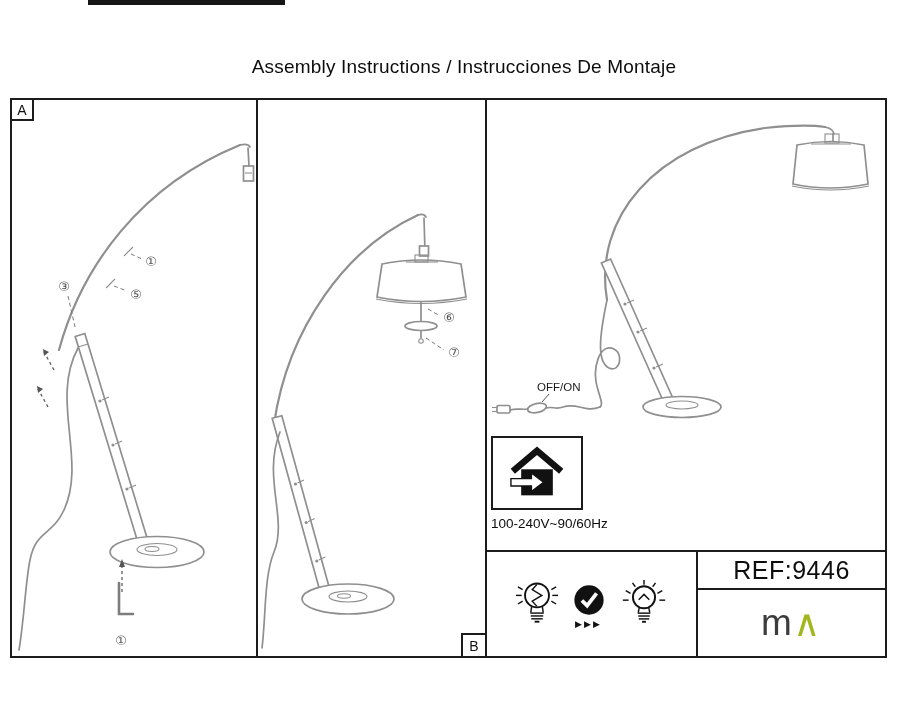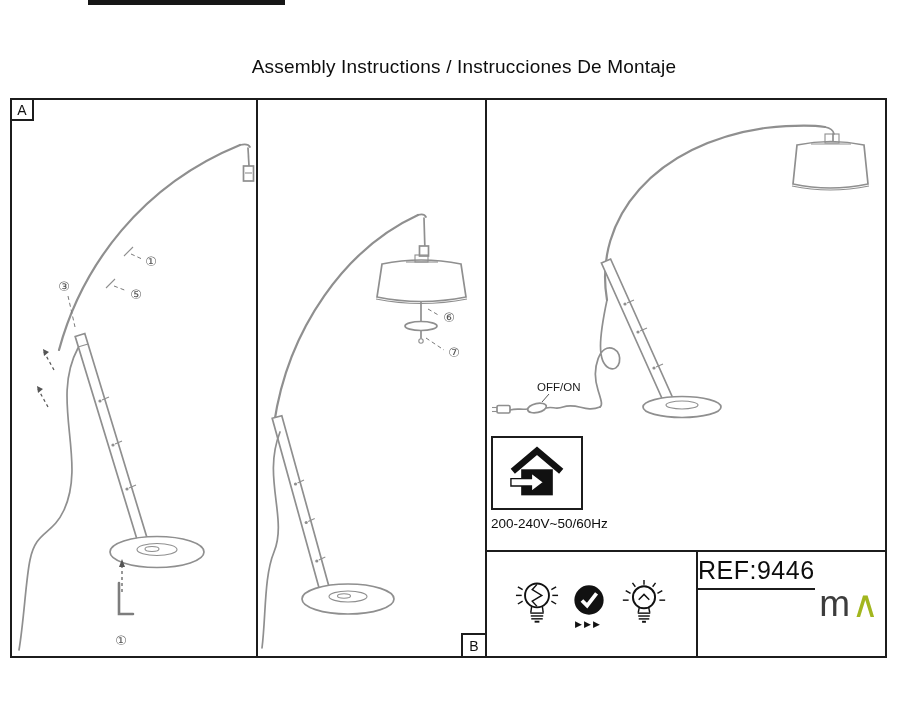--- a/index.html
+++ b/index.html
@@ -22,21 +22,21 @@
   .r-draw{height:334px;}
   .spec{height:116px;box-sizing:border-box;padding:2px 0 0 4px;}
   .icon-box{width:92px;height:74px;border:2px solid #1c1c1c;box-sizing:border-box;
             display:flex;align-items:center;justify-content:center;margin-bottom:5px;}
   .spec-line{font-size:13.5px;line-height:17px;color:#0d0d0d;white-space:nowrap;}
   .footer{flex:1;border-top:2px solid #1c1c1c;display:flex;box-sizing:border-box;}
   .icons-cell{width:211px;border-right:2px solid #1c1c1c;box-sizing:border-box;
               display:flex;align-items:center;justify-content:center;gap:13px;}
   .check-col{display:flex;flex-direction:column;align-items:center;gap:2px;margin-top:4px;}
   .fwd-arrows{font-family:"DejaVu Sans",sans-serif;font-size:9px;letter-spacing:2px;color:#111;line-height:10px;}
-  .ref-cell{flex:1;display:flex;flex-direction:row;}
+  .ref-cell{flex:1;display:flex;flex-direction:column;}
   .ref-row{height:36px;border-bottom:2px solid #1c1c1c;display:flex;align-items:center;
            justify-content:center;font-size:25px;color:#0d0d0d;letter-spacing:.5px;}
   .brand-row{flex:1;display:flex;align-items:center;justify-content:center;
              font-size:37px;color:#3c3c3c;letter-spacing:.5px;}
   .brand-caret{font-family:"DejaVu Sans",sans-serif;color:#a2b61e;margin:0 1px;}
   
   .g-line{stroke:#8f8f8f;fill:none;stroke-width:1.7;stroke-linecap:round;}
   .g-thick{stroke:#8f8f8f;fill:none;stroke-width:2.2;stroke-linecap:round;}
   .g-shape{stroke:#8f8f8f;fill:#fff;stroke-width:1.7;}
   .g-thin{stroke:#8f8f8f;fill:none;stroke-width:1.1;}
@@ -223,21 +223,21 @@
       </svg>
 
       <div class="spec">
         <div class="icon-box">
           <svg width="58" height="54" viewBox="0 0 62 58">
             <path d="M 5,27 L 31,5 L 57,27" stroke="#111" stroke-width="7" fill="none"></path>
             <rect x="14" y="25" width="34" height="28" fill="#111"></rect>
             <polygon points="3,35 25,35 25,29 38,39 25,49 25,43 3,43" fill="#fff" stroke="#111" stroke-width="1.5"></polygon>
           </svg>
         </div>
-        <div class="spec-line">200-240V~50/60Hz</div>
+        <div class="spec-line">100-240V~90/60Hz</div>
       </div>
 
       <div class="footer">
         <div class="icons-cell">
           <svg width="44" height="50" viewBox="0 0 46 52">
             <circle class="ik" cx="23" cy="17" r="12.5"></circle>
             <path class="ik-thin" d="M 23,5.5 L 18,11 L 28,17 L 18,23 L 23,28.5"></path>
             <line class="ik-thin" x1="17.5" y1="28" x2="16.5" y2="35"></line>
             <line class="ik-thin" x1="28.5" y1="28" x2="29.5" y2="35"></line>
             <line class="ik-thin" x1="16" y1="35.5" x2="30" y2="35.5"></line>

